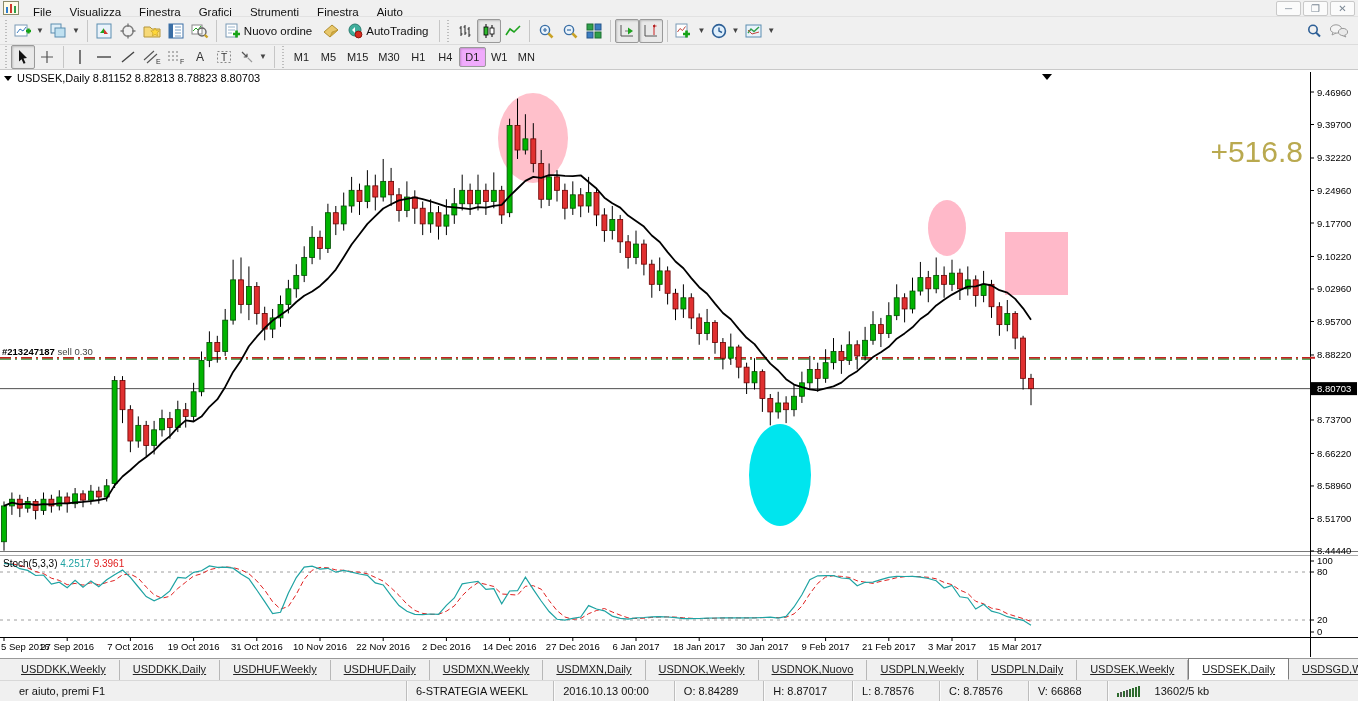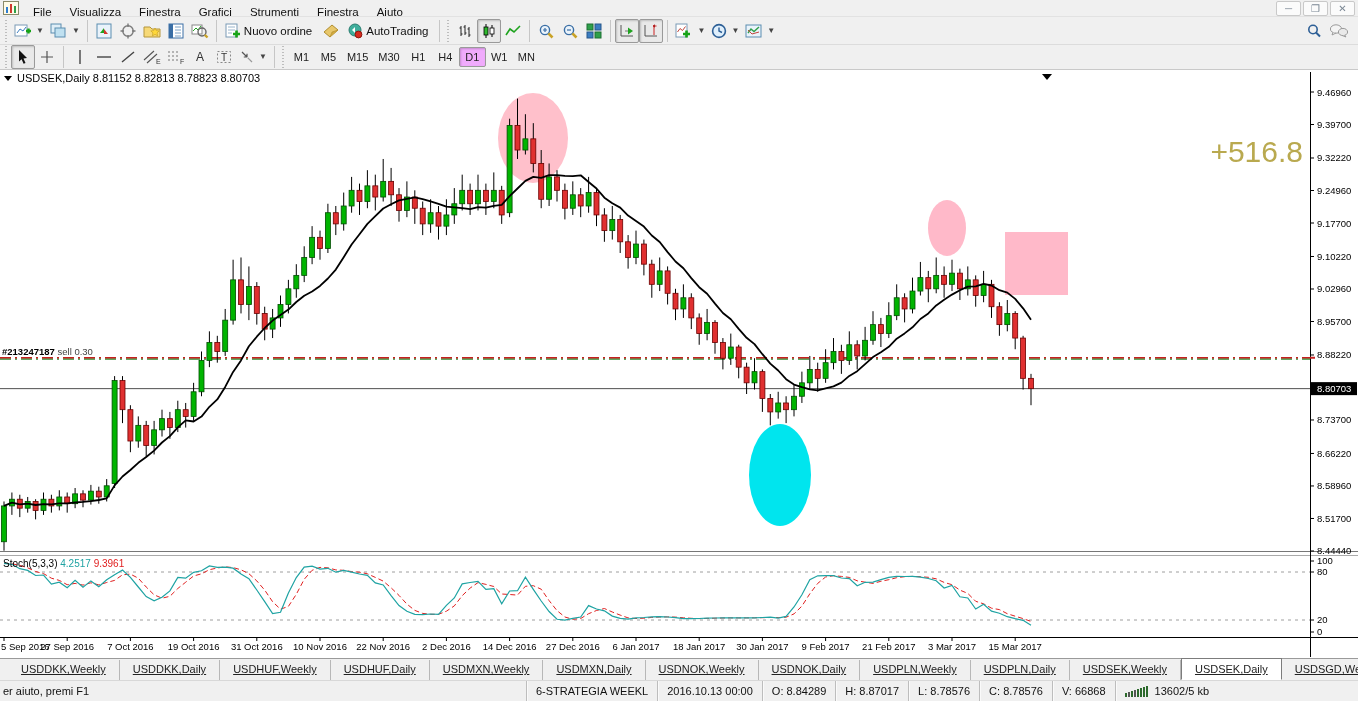--- a/index.html
+++ b/index.html
@@ -33,23 +33,23 @@
   .chartarea{position:absolute;left:0;top:70px;width:1358px;height:588px;background:#ffffff;}
   #chart-svg{position:absolute;left:0;top:0;}
 
   
   .tabstrip{position:absolute;left:0;top:658px;width:1358px;height:22px;background:#f0f0f0;border-top:1px solid #9a9a9a;display:flex;align-items:flex-end;padding-left:8px;}
   .tab{height:20px;line-height:19px;font-size:11px;color:#222;padding:0 13px;border-right:1px solid #b7b7b7;white-space:nowrap;cursor:default;text-decoration:underline;}
   .tab.active{background:#ffffff;border:1px solid #7c7c7c;border-bottom:1px solid #ffffff;height:22px;line-height:21px;margin-top:-1px;}
 
   
   .statusbar{position:absolute;left:0;top:680px;width:1358px;height:21px;background:#f0f0f0;border-top:1px solid #d8d8d8;display:flex;align-items:center;font-size:11px;color:#111;}
-  .seg{padding:0 9px;height:21px;line-height:20px;white-space:nowrap;border-left:1px solid #bdbdbd;box-shadow:inset 1px 0 0 #fafafa;}
+  .seg{padding:0 9px;height:21px;line-height:20px;white-space:nowrap;border-left:1px solid #bdbdbd;box-shadow:inset 1px 0 0 #fafafa;margin-left:16px;}
   .seg.help{border-left:none;box-shadow:none;flex:1;padding-left:3px;}
-  .seg.conn{display:flex;align-items:center;gap:4px;}
+  .seg.conn{display:flex;align-items:center;gap:12px;}
 </style>
 </head>
 <body>
 
 <div class="menubar">
   <span class="appicon">
     <svg width="16" height="14">
         <rect x="0.5" y="0.5" width="15" height="13" fill="#fffbe8" stroke="#8a8a6a"></rect>
         <rect x="3" y="6" width="2" height="6" fill="#2e7dd1"></rect>
         <rect x="7" y="3" width="2" height="9" fill="#d13a2e"></rect>
@@ -687,21 +687,21 @@
 </div>
 
 <div class="tabstrip">
   <span class="tab">USDDKK,Weekly</span>
   <span class="tab">USDDKK,Daily</span>
   <span class="tab">USDHUF,Weekly</span>
   <span class="tab">USDHUF,Daily</span>
   <span class="tab">USDMXN,Weekly</span>
   <span class="tab">USDMXN,Daily</span>
   <span class="tab">USDNOK,Weekly</span>
-  <span class="tab">USDNOK,Daily</span>
+  <span class="tab">USDNOK,Nuovo</span>
   <span class="tab">USDPLN,Weekly</span>
   <span class="tab">USDPLN,Daily</span>
   <span class="tab">USDSEK,Weekly</span>
   <span class="tab active">USDSEK,Daily</span>
   <span class="tab" style="border-right:none;">USDSGD,Weekl</span>
 
 </div>
 
 <div class="statusbar">
   <span class="seg help">er aiuto, premi F1</span>

